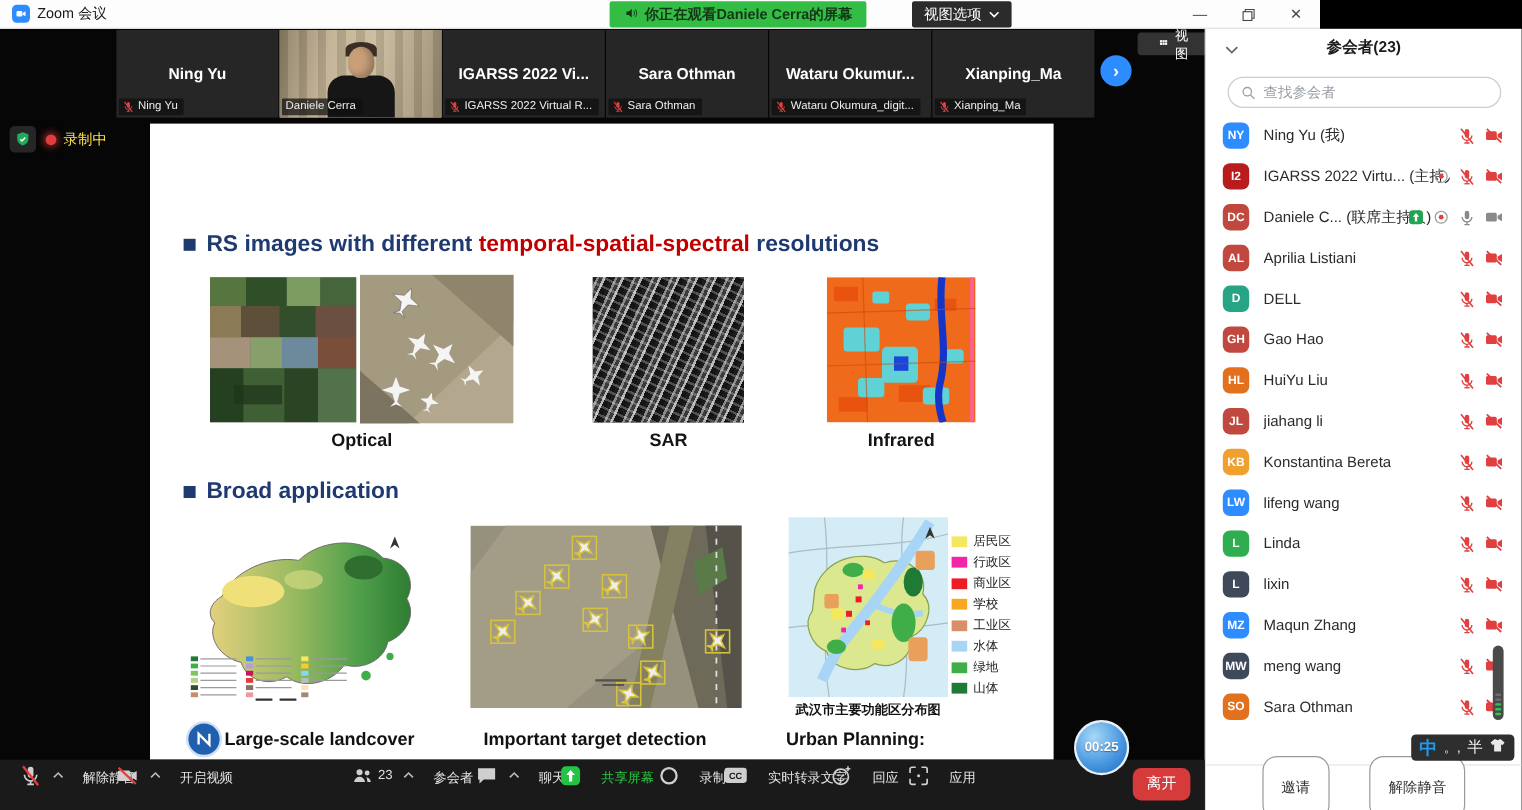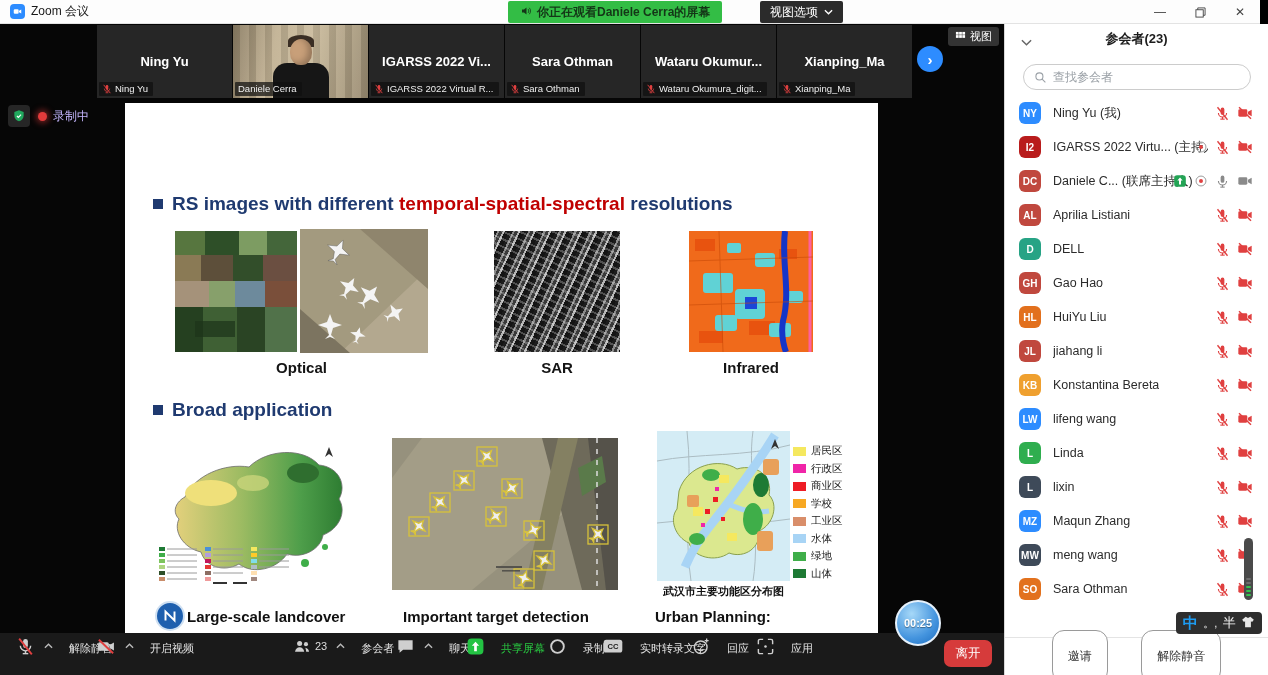--- a/index.html
+++ b/index.html
@@ -1,19 +1,19 @@
 <!DOCTYPE html>
 <html><head>
 <meta charset="utf-8">
 <style>
   * { margin:0; padding:0; box-sizing:border-box; }
   html,body { width:1268px; height:675px; overflow:hidden; font-family:"Liberation Sans", sans-serif; background:#000; }
 
   
-  .titlebar { position:absolute; left:0; top:0; width:1260px; height:24px; background:#fdfdfd; border-bottom:1px solid #e3e3e3; z-index:40; }
+  .titlebar { position:absolute; left:0; top:0; width:1100px; height:24px; background:#fdfdfd; border-bottom:1px solid #e3e3e3; z-index:40; }
   .tb-left { position:absolute; left:10px; top:3px; display:flex; align-items:center; gap:6px; font-size:12px; color:#1a1a1a; }
   .zoom-logo { width:15px; height:15px; border-radius:4px; background:#2D8CFF; display:flex; align-items:center; justify-content:center; }
   .share-banner { position:absolute; left:508px; top:1px; height:22px; background:#33bd45; color:#143617; font-size:12px; font-weight:bold; display:flex; align-items:center; gap:5px; padding:0 12px; border-radius:2px; }
   .view-options { position:absolute; left:760px; top:1px; height:22px; background:#2b2b2b; color:#fff; font-size:12px; border:none; border-radius:2px; padding:0 10px; display:flex; align-items:center; gap:6px; cursor:pointer; }
   .win-controls { position:absolute; right:0; top:0; height:24px; display:flex; }
   .win-controls span { width:40px; height:24px; display:flex; align-items:center; justify-content:center; color:#444; font-size:12px; cursor:pointer; }
 
   
   .stage { position:absolute; left:0; top:24px; width:1004px; height:609px; background:#060606; }
 
@@ -22,25 +22,25 @@
   .tile { position:relative; width:135px; height:73px; background:#262626; overflow:hidden; cursor:pointer; }
   .tile.active { outline:2px solid #8fcb4a; outline-offset:-2px; }
   .tile .center-name { position:absolute; inset:0; display:flex; align-items:center; justify-content:center; color:#fff; font-weight:bold; font-size:13px; white-space:nowrap; }
   .tile .lbl { position:absolute; left:2px; bottom:2px; background:rgba(15,15,15,.72); color:#eee; font-size:9.5px; padding:1px 5px 2px 3px; display:flex; align-items:center; gap:3px; max-width:128px; white-space:nowrap; overflow:hidden; border-radius:1px; }
   .videoface { position:absolute; inset:0; background:linear-gradient(100deg,#8d7f66 0%,#c2b294 30%,#cbbc9e 55%,#9a8c72 100%); }
   .videoface .curtain { position:absolute; inset:0; background:repeating-linear-gradient(90deg, rgba(0,0,0,.10) 0 7px, rgba(255,255,255,.05) 7px 16px); }
   .videoface .head { position:absolute; left:57px; top:14px; width:22px; height:26px; border-radius:50% 50% 46% 46%; background:#c89f79; box-shadow:inset -4px -2px 6px rgba(0,0,0,.25); }
   .videoface .hair { position:absolute; left:55px; top:10px; width:26px; height:12px; border-radius:50% 50% 0 0; background:#3a2e24; }
   .videoface .body { position:absolute; left:40px; top:38px; width:56px; height:40px; border-radius:14px 14px 0 0; background:#161616; }
   .strip-next { position:absolute; left:917px; top:22px; width:26px; height:26px; border-radius:50%; background:#2D8CFF; border:none; color:#fff; font-size:15px; font-weight:bold; cursor:pointer; display:flex; align-items:center; justify-content:center; }
-  .view-btn { position:absolute; left:948px; top:3px; height:19px; background:#333; border:none; border-radius:3px; color:#fff; font-size:11px; display:flex; align-items:center; gap:4px; padding:0 7px; cursor:pointer; }
+  .view-btn { position:absolute; left:948px; top:3px; height:19px; background:#333; border:none; border-radius:3px; color:#fff; font-size:11px; display:flex; align-items:center; gap:4px; padding:0 18px; cursor:pointer; }
 
   .rec-wrap { position:absolute; left:8px; top:81px; display:flex; align-items:center; gap:8px; }
   .shield-box { width:22px; height:22px; border-radius:4px; background:#262626; display:flex; align-items:center; justify-content:center; }
-  .rec-ind { display:flex; align-items:center; gap:6px; color:#c4b5fd; font-size:12px; }
+  .rec-ind { display:flex; align-items:center; gap:6px; color:#fde047; font-size:12px; }
   .rec-dot { width:9px; height:9px; border-radius:50%; background:#e23b3b; box-shadow:0 0 6px 2px rgba(226,59,59,.55); }
 
   
   .slide { position:absolute; left:125px; top:79px; width:753px; height:530px; background:#fff; overflow:hidden; }
   .banner { position:absolute; left:0; top:7px; width:753px; height:57px; background:linear-gradient(180deg,#0b4f9c 0%,#1668b8 35%,#3c8fd9 72%,#8fc0e8 100%); }
   .banner::after { content:""; position:absolute; left:0; bottom:-10px; width:100%; height:10px; background:linear-gradient(180deg,#ffffff 0 4px,#0a2c5e 4px 7px,#c8cfd9 7px 9px,#ffffff 9px 10px); }
   .banner h1 { text-align:center; color:#fff; font-size:29px; font-weight:bold; line-height:57px; letter-spacing:.5px; text-shadow:0 1px 2px rgba(0,0,0,.35); }
   .bullet { position:absolute; left:28px; display:flex; align-items:center; gap:9px; font-size:19px; font-weight:bold; color:#1f3a70; white-space:nowrap; }
   .bullet .sq { width:10px; height:10px; background:#1f3a70; flex:0 0 auto; }
   .bullet .hl { color:#c00000; }

